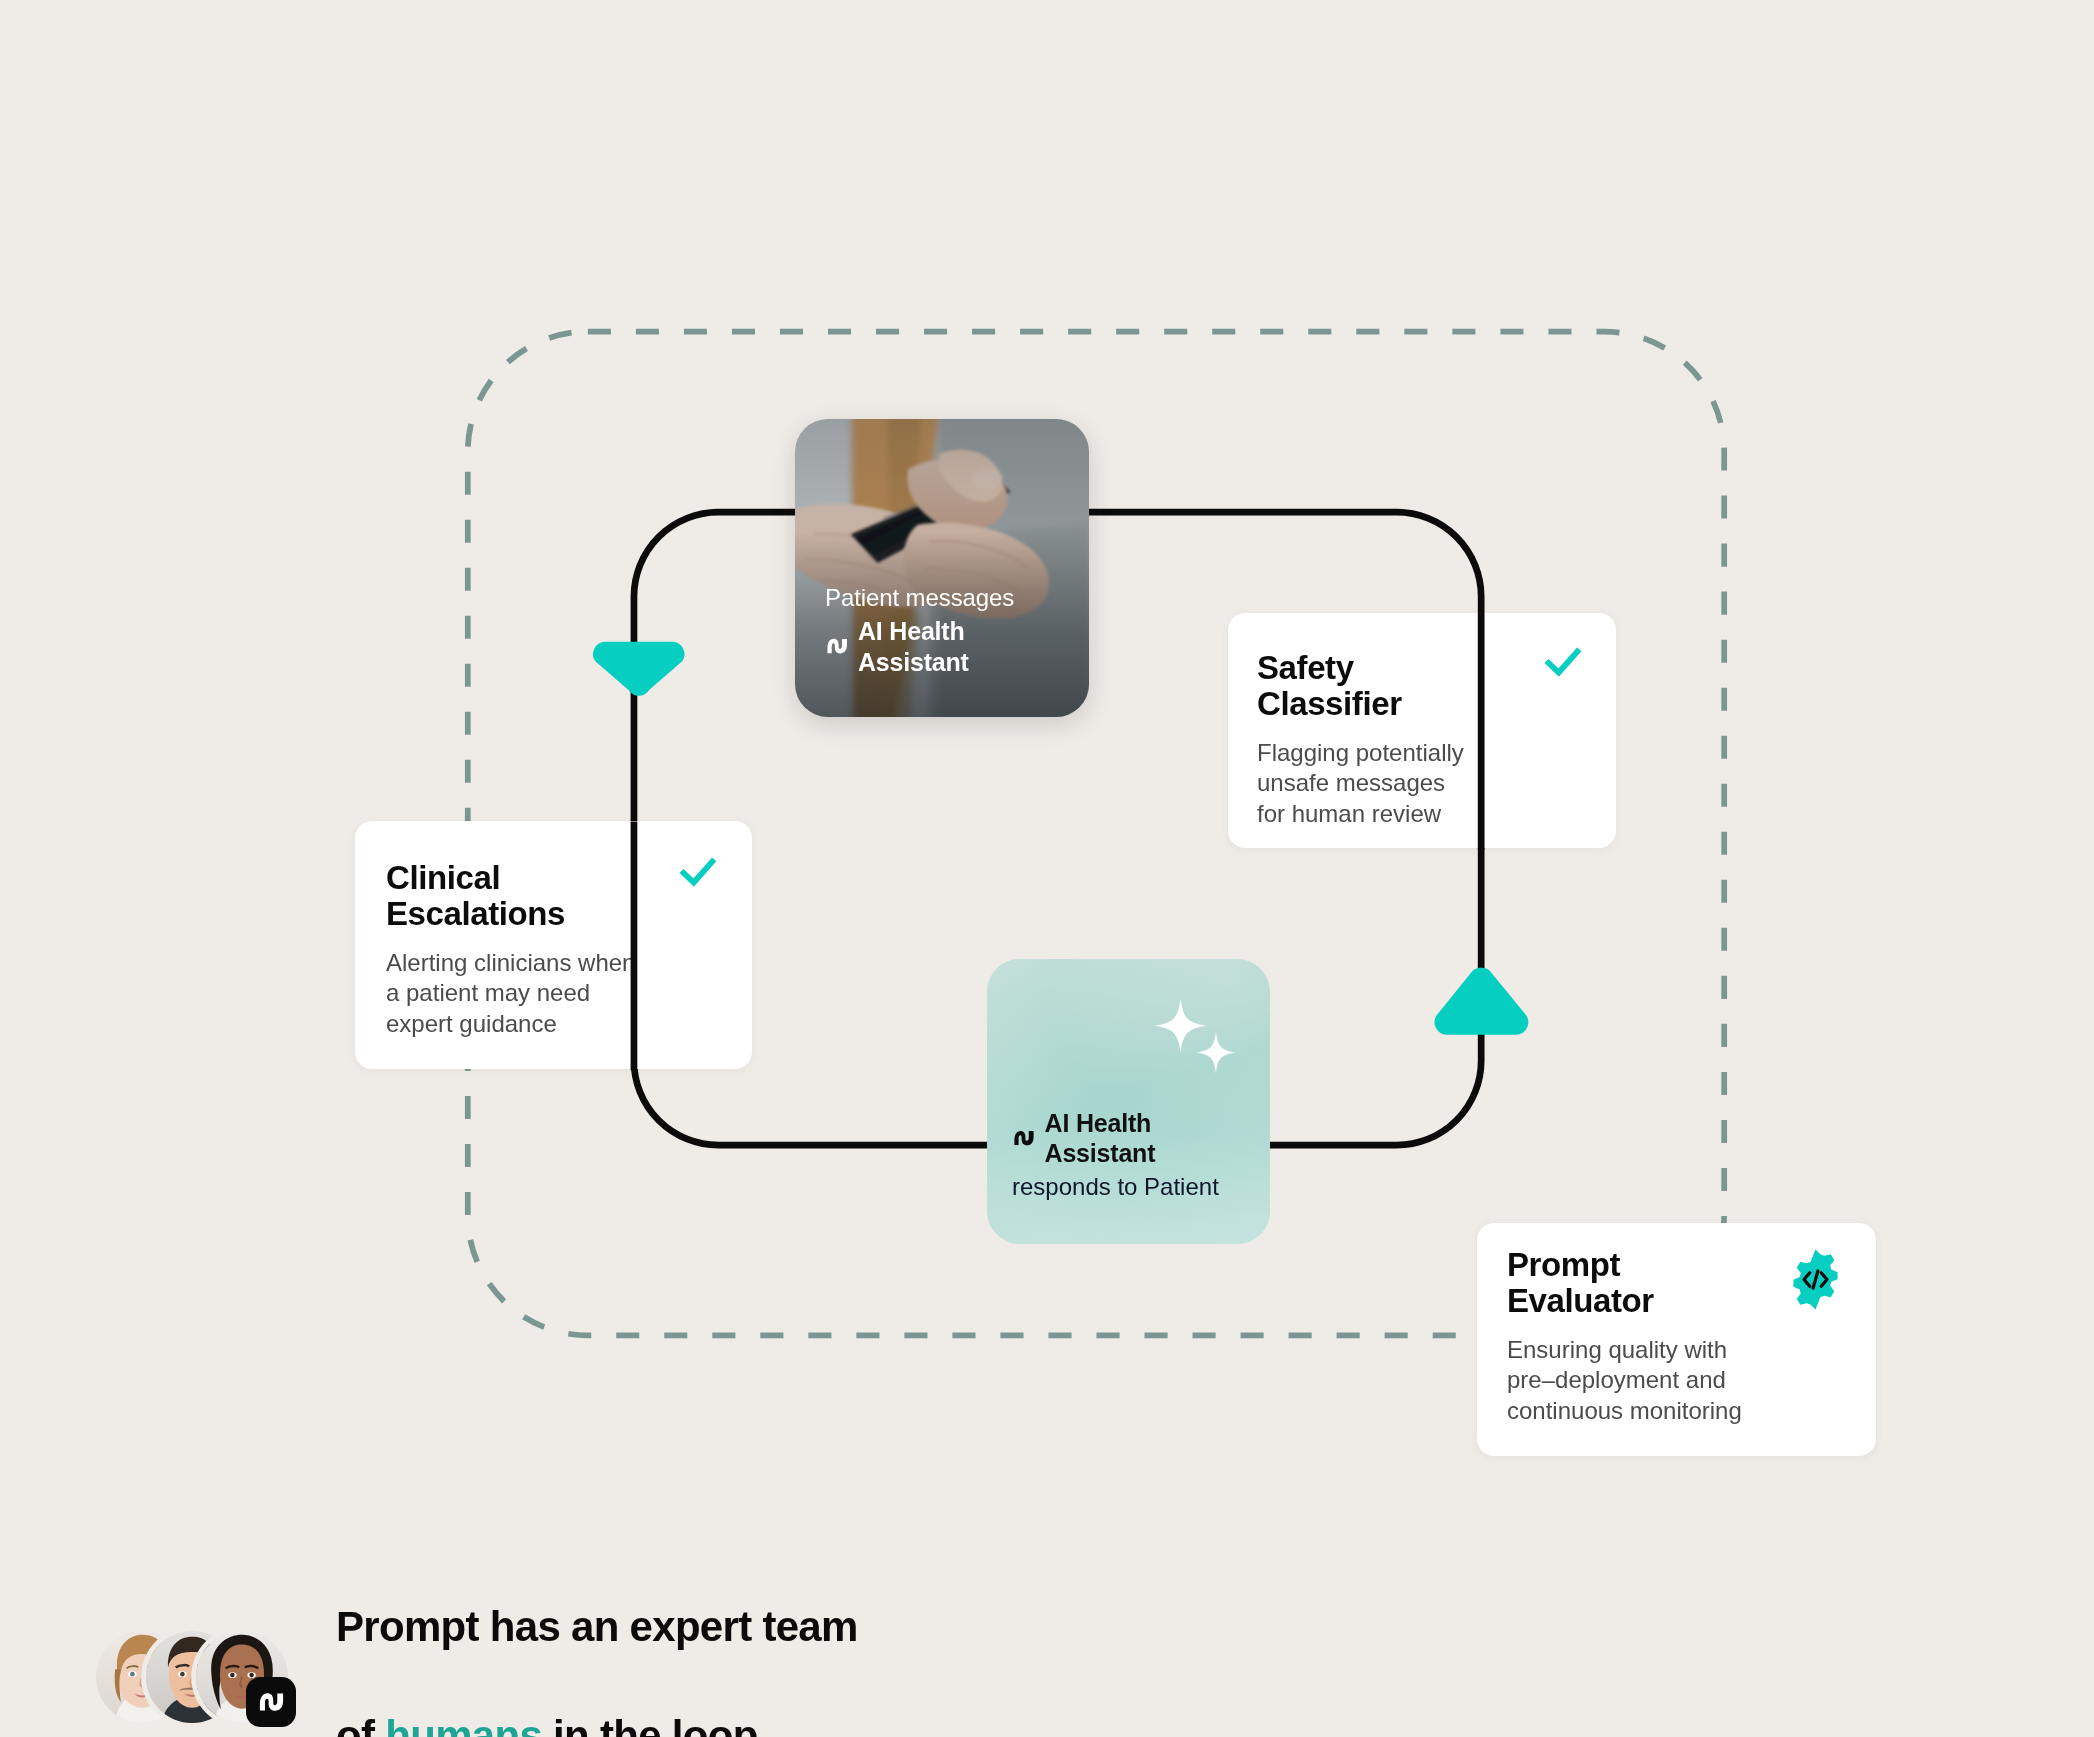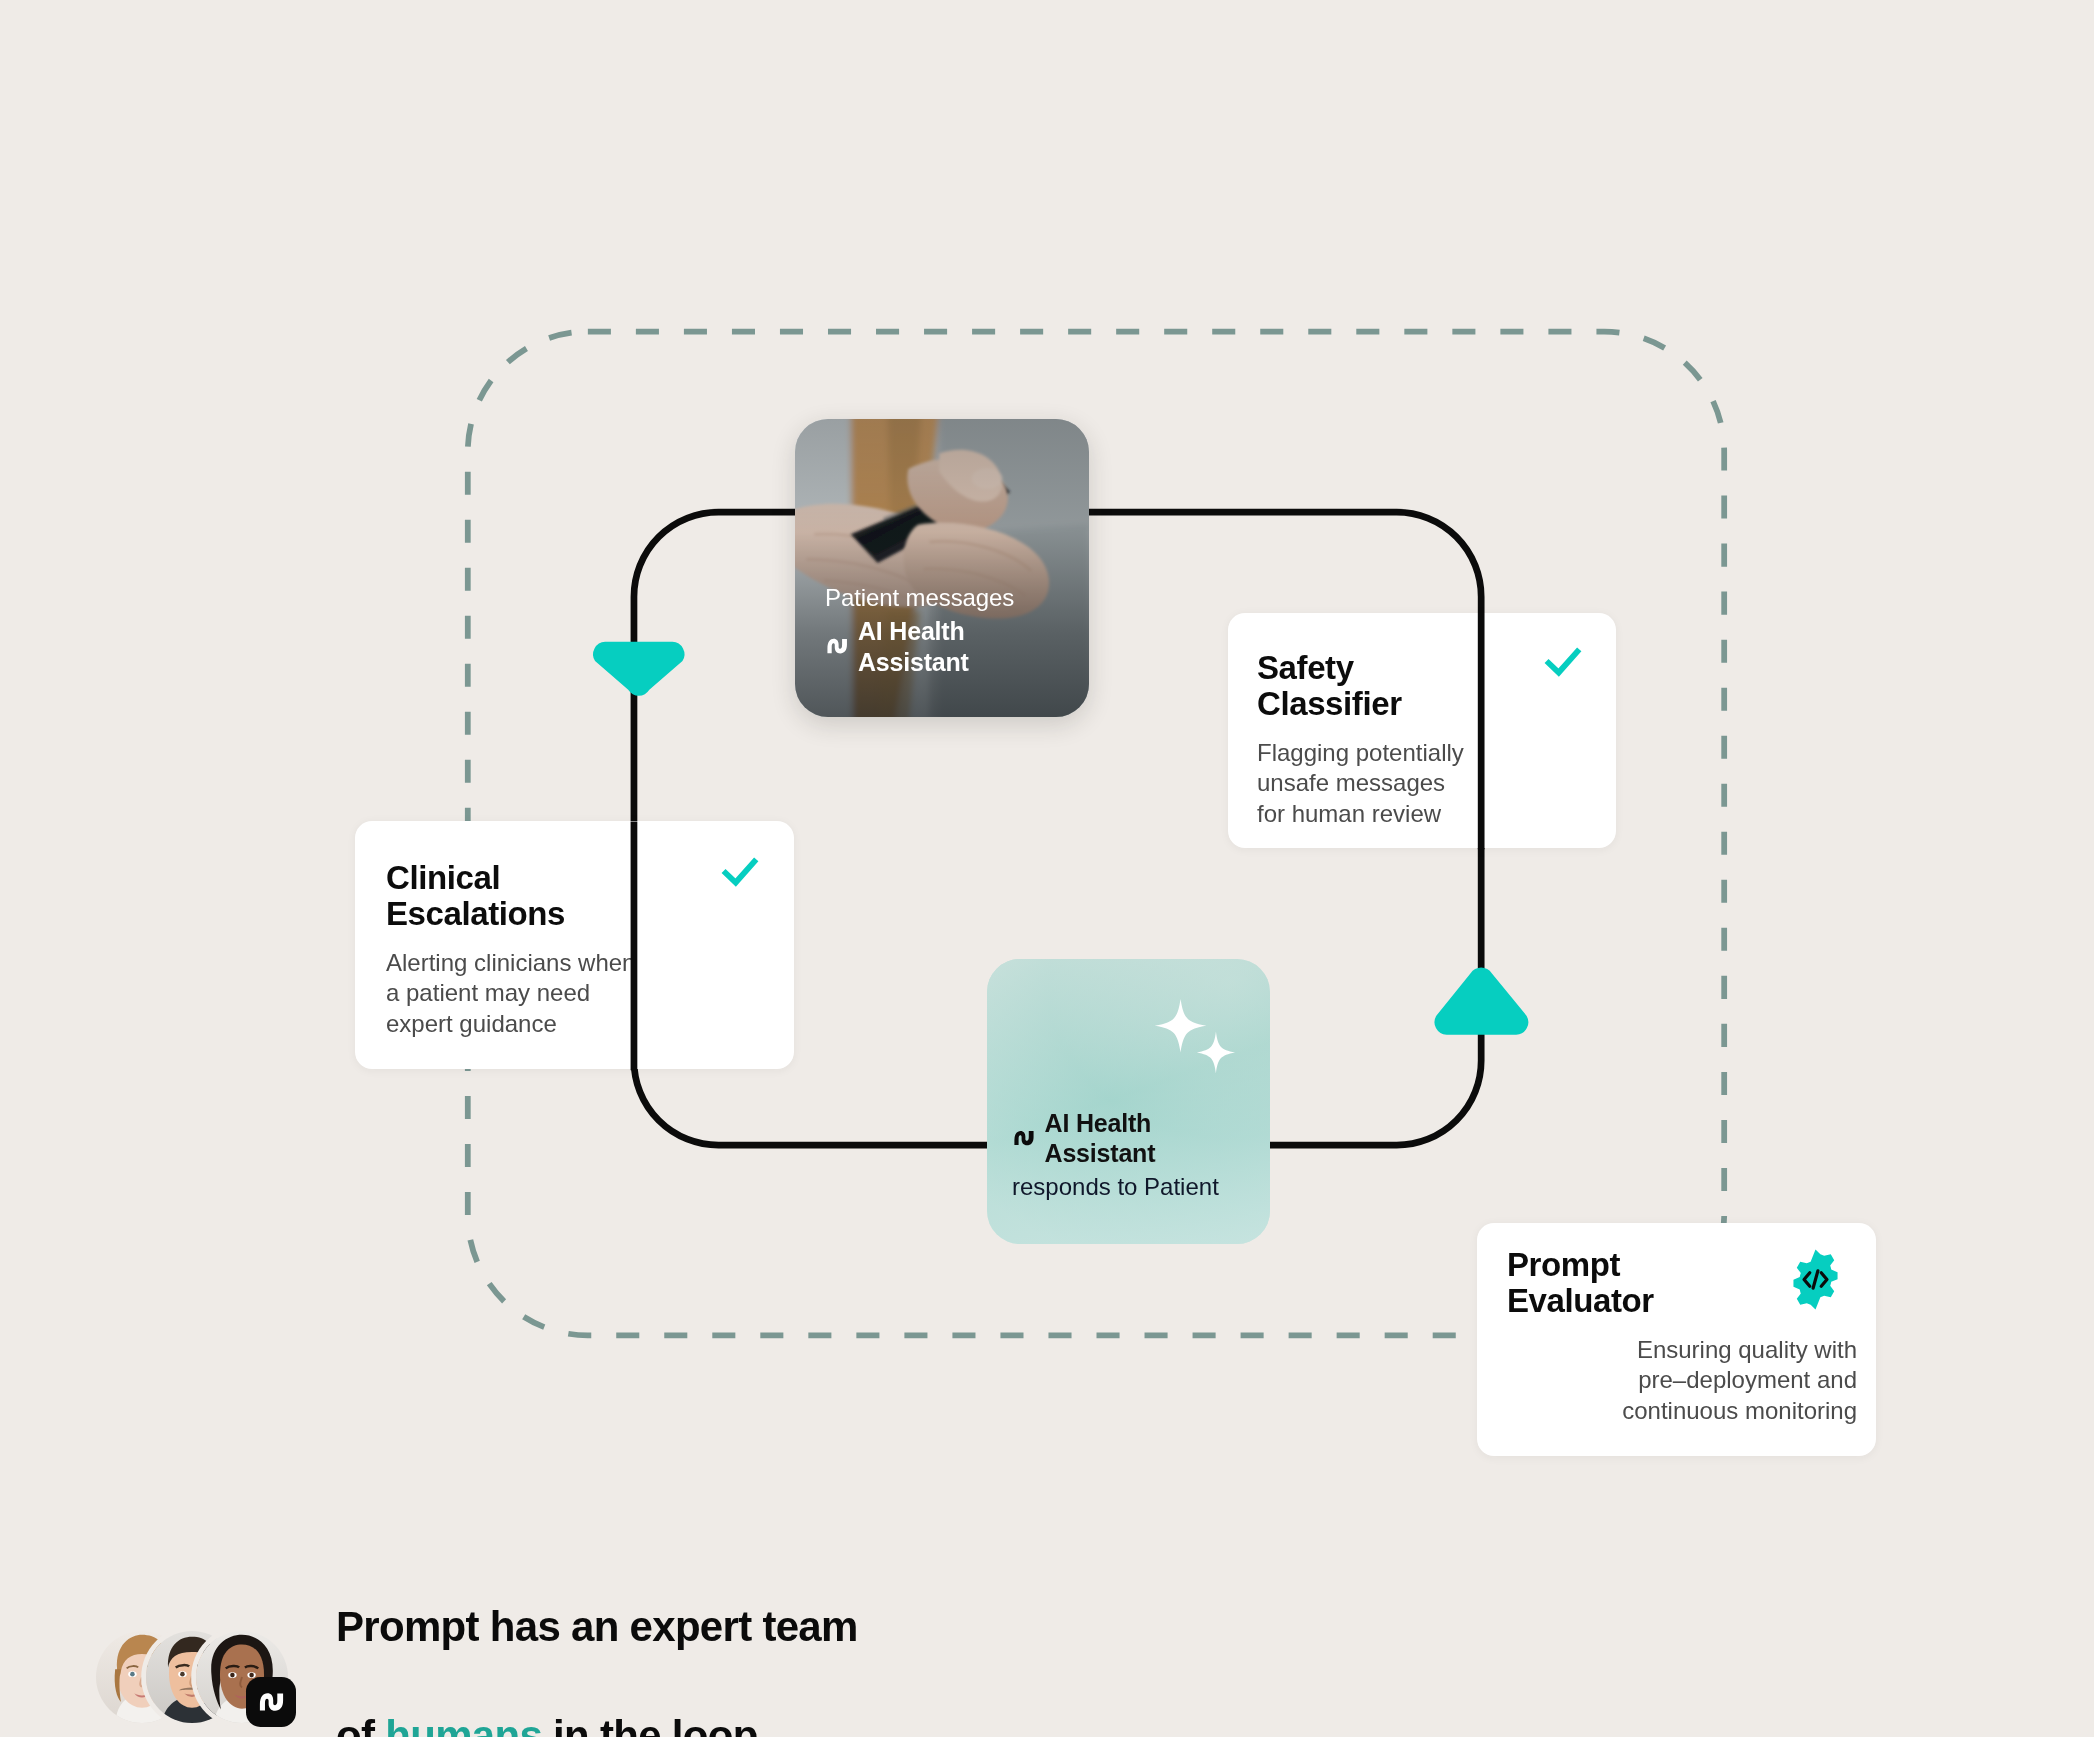--- a/index.html
+++ b/index.html
@@ -113,21 +113,21 @@
           <rect x="828" y="436" width="306" height="310" rx="34"></rect>
         </clipPath>
     </defs>
     <path d="M 612 345 H 1670 A 125 125 0 0 1 1795 470 V 1265 A 125 125 0 0 1 1670 1390 H 612 A 125 125 0 0 1 487 1265 V 470 A 125 125 0 0 1 612 345 Z" fill="none" stroke="#7B9792" stroke-width="6" stroke-dasharray="24 26" stroke-linecap="butt"></path>
   </svg>
 
   <svg class="flowsvg" viewBox="0 0 2180 1809">
     <rect x="660" y="533" width="882" height="659" rx="88" ry="88" fill="none" stroke="#0B0B0B" stroke-width="7"></rect>
   </svg>
 
-  <div class="card" id="clinical-escalations-card" style="left:355px;top:821px;width:439px;height:248px;">
+  <div class="card" id="clinical-escalations-card" style="left:355px;top:821px;width:397px;height:248px;">
     <svg class="check-ico" style="right:32px;top:29px;" viewBox="0 0 46 46">
       <path d="M8 24 L18.5 34 L38 12" fill="none" stroke="#06CEC0" stroke-width="6" stroke-linecap="square" stroke-linejoin="miter"></path>
     </svg>
     <div class="c-body" style="left:31px;top:39px;right:19px;">
       <p class="c-title">Clinical
 Escalations</p>
       <p class="c-desc" style="margin-top:16.3px;">Alerting clinicians when
 a patient may need
 expert guidance</p>
     </div>
@@ -277,21 +277,21 @@
         -6.9 -1.6 a26.5 26.5 0 0 1 -4.0 1.65 L33 64.5 l-5.1 -5.0 a26.5 26.5 0 0 1 -4.0 -1.65
         l-6.9 1.6 -3.6 -6.2 4.2 -5.7 a26.5 26.5 0 0 1 -1.1 -4.2 L9.9 40.5 l0 -7.2 6.6 -2.8
         a26.5 26.5 0 0 1 1.1 -4.2 l-4.2 -5.7 3.6 -6.2 6.9 1.6 a26.5 26.5 0 0 1 4.0 -1.65 Z"></path>
       <path d="M27 26 L21 33 L27 40" fill="none" stroke="#0B0B0B" stroke-width="3.4" stroke-linecap="round" stroke-linejoin="round"></path>
       <path d="M39 26 L45 33 L39 40" fill="none" stroke="#0B0B0B" stroke-width="3.4" stroke-linecap="round" stroke-linejoin="round"></path>
       <path d="M35.5 24 L30.5 42" stroke="#0B0B0B" stroke-width="3.4" stroke-linecap="round"></path>
     </svg>
     <div class="c-body" style="left:30px;top:24px;right:19px;">
       <p class="c-title">Prompt
 Evaluator</p>
-      <p class="c-desc" style="margin-top:16.3px;text-align:right;">Ensuring quality with
+      <p class="c-desc" style="margin-top:16.3px;">Ensuring quality with
 pre–deployment and
 continuous monitoring</p>
     </div>
   </div>
 
   <div id="caption">
     <div id="avatars">
 
       <div class="av" id="av0">
         <svg viewBox="0 0 96 96" width="92" height="92">

